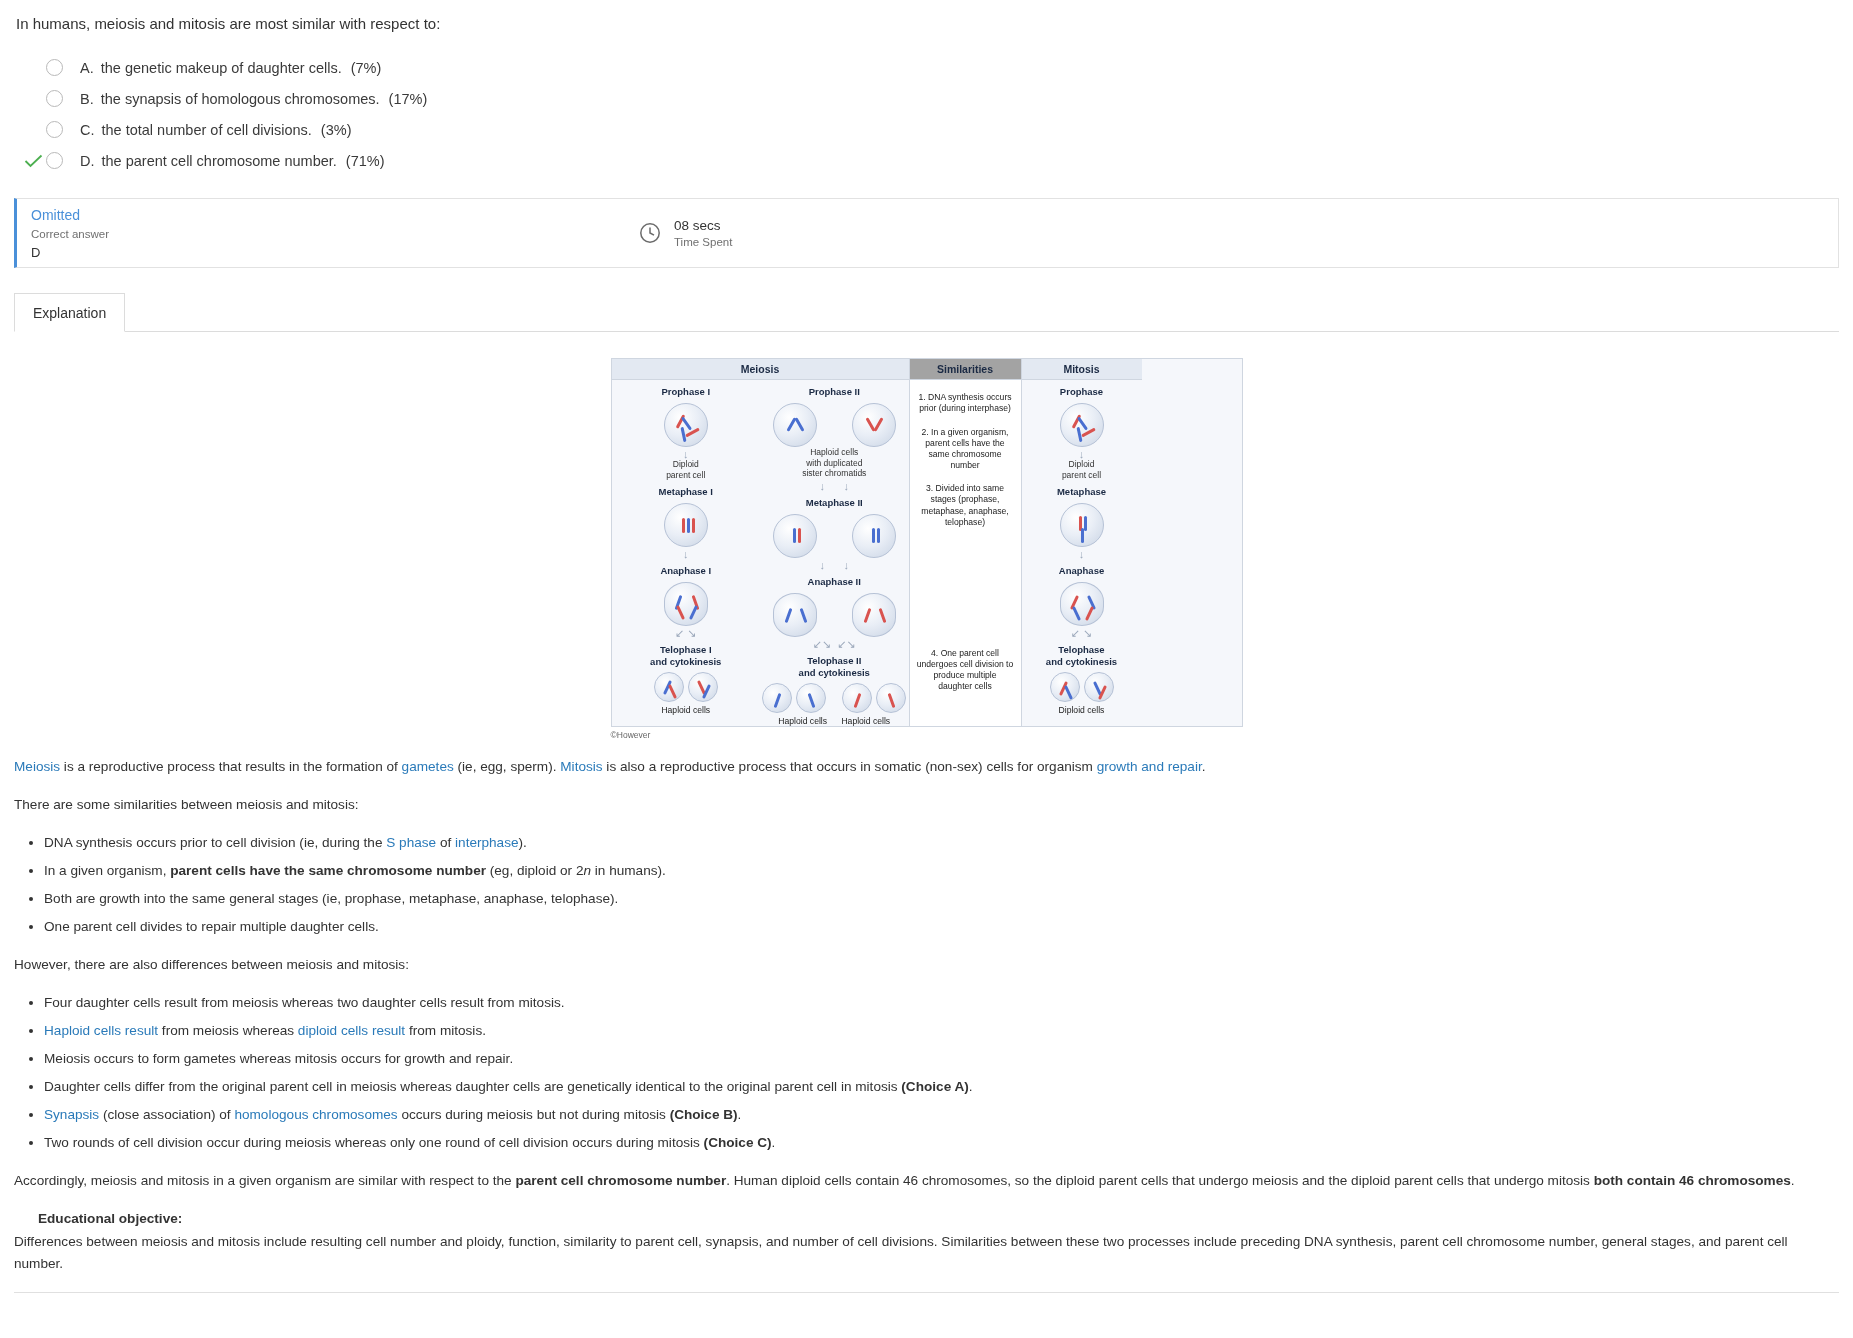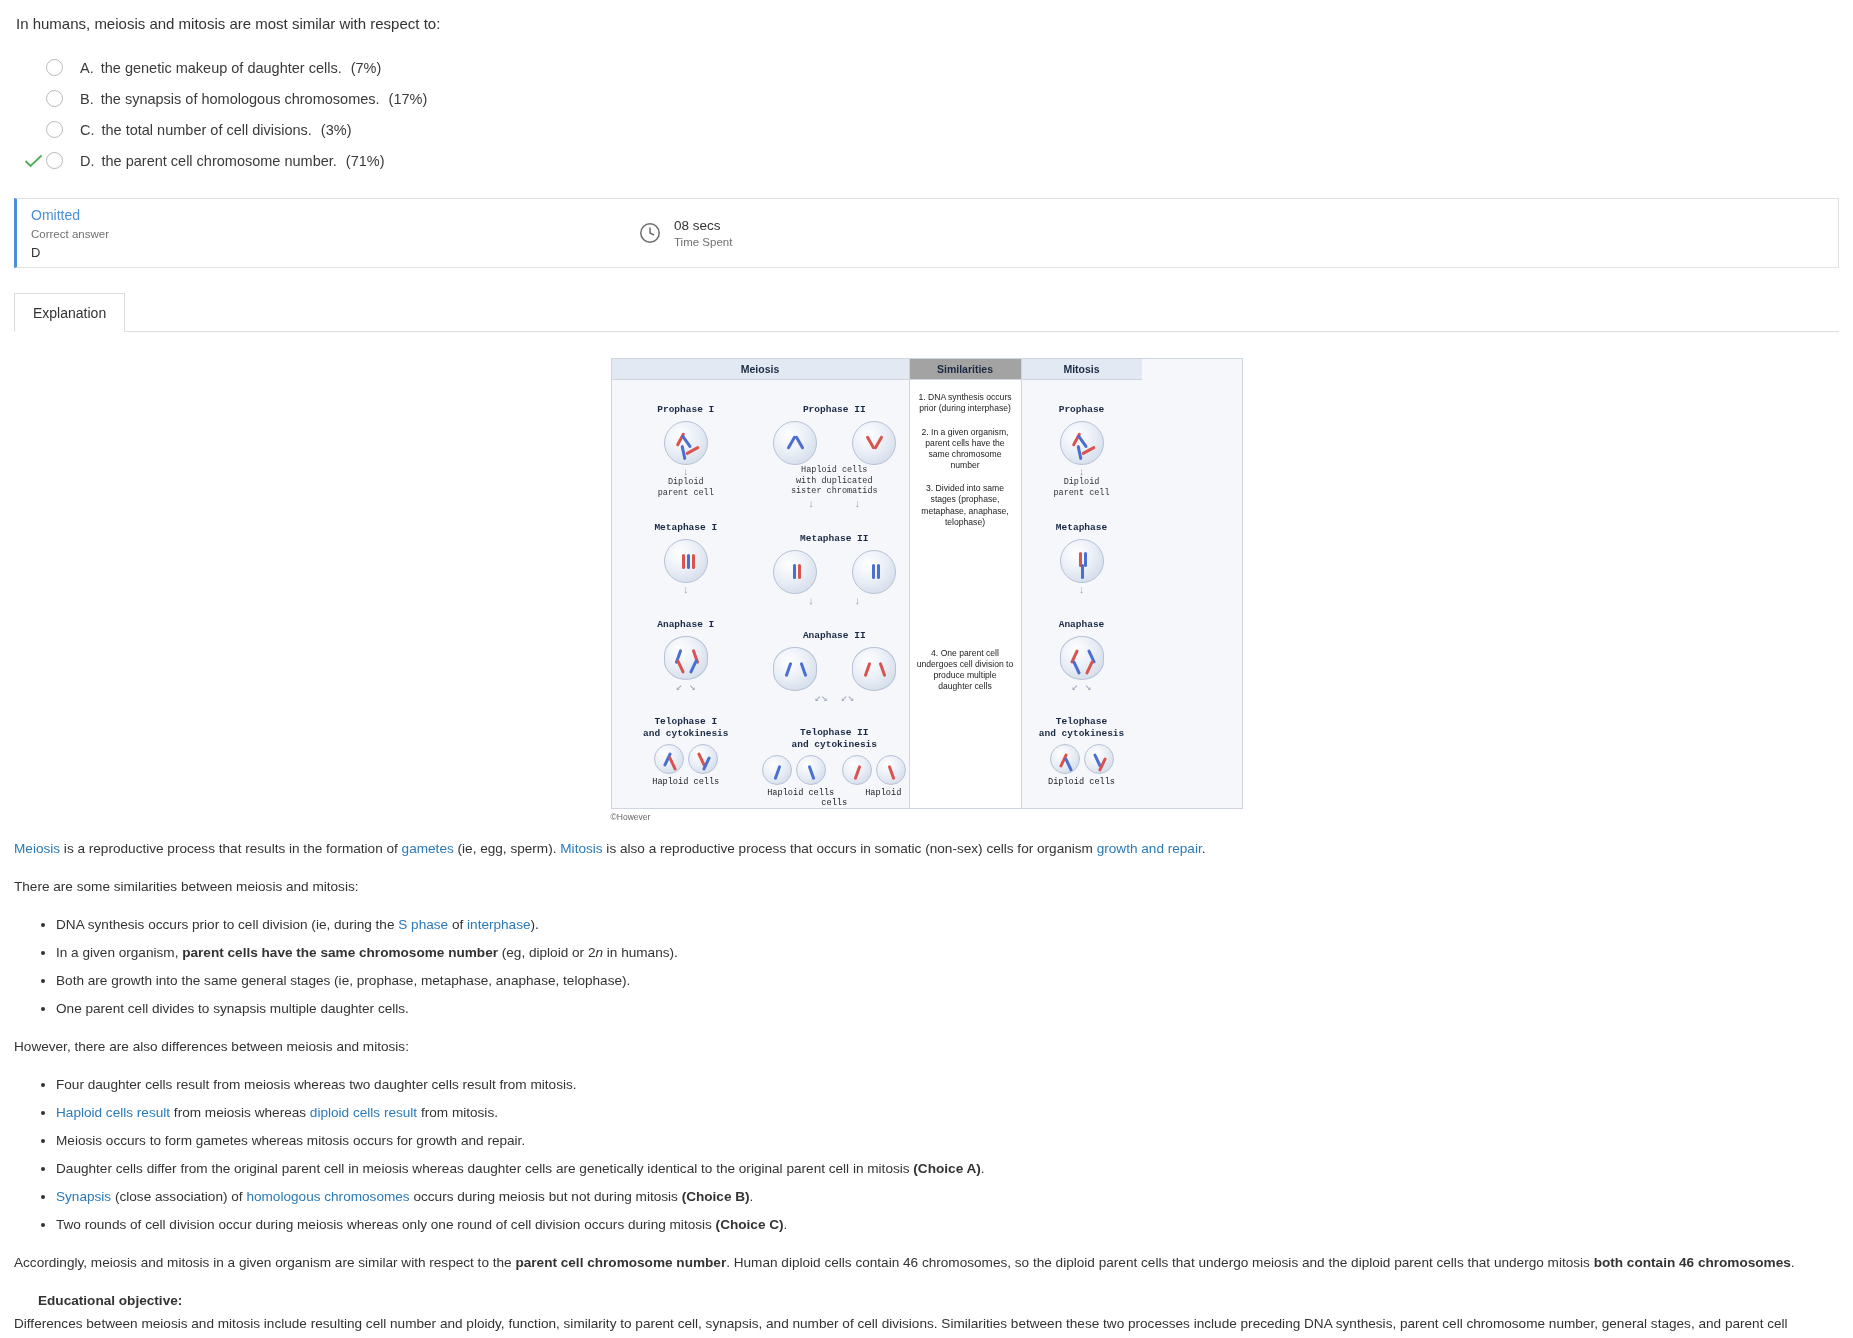--- a/index.html
+++ b/index.html
@@ -139,22 +139,21 @@
     color: #1b2a44;
     background: #e3e9f2;
     padding: 4px 0;
     border-bottom: 1px solid #cfd6e0;
   }
   .col-sim .col-head { background: #a3a3a3; }
   .sub-cols { display: flex; }
   .sub-col { width: 149px; }
   .stage {
     text-align: center;
-    padding-top: 24px;
-    font-family: Liberation Mono, monospace;
+    padding-top: 6px;
   }
   .stage-label {
     font-size: 9.5px;
     font-weight: bold;
     color: #1b2a44;
     line-height: 1.25;
   }
   .cell {
     width: 44px; height: 44px;
     border-radius: 50%;
@@ -209,21 +208,21 @@
     font-size: 8.6px; color: #222; text-align: center; margin-top: 3px;
   }
   .copyright {
     font-size: 8.5px; color: #666; margin-top: 3px;
   }
 
   
   .body-text { font-size: 13.6px; color: #333; line-height: 1.55; }
   .body-text p { margin: 0 0 17px 0; }
   .body-text ul { margin: 0 0 17px 0; padding-left: 30px; }
-  .body-text li { margin-bottom: 7px; margin-left: 12px; }
+  .body-text li { margin-bottom: 7px; }
   .lnk { color: #2a7ab9; }
   .b { font-weight: bold; }
   .eo-title { font-weight: bold; color: #333; margin-bottom: 2px; padding-left: 24px; }
   .bottom-rule { border-top: 1px solid #e0e0e0; margin-top: 18px; }
 </style>
 </head>
 <body>
 
 <div class="page">
 
@@ -511,21 +510,21 @@
       <li>
         <span>DNA synthesis occurs prior to cell division (ie, during the </span><span class="lnk">S phase</span><span> of </span><span class="lnk">interphase</span><span>).</span>
       </li>
       <li>
         <span>In a given organism, </span><span class="b">parent cells have the same chromosome number</span><span> (eg, diploid or 2</span><em>n</em><span> in humans).</span>
       </li>
       <li>
         <span>Both are growth into the same general stages (ie, prophase, metaphase, anaphase, telophase).</span>
       </li>
       <li>
-        <span>One parent cell divides to synapsis multiple daughter cells.</span>
+        <span>One parent cell divides to repair multiple daughter cells.</span>
       </li>
     </ul>
 
     <p>However, there are also differences between meiosis and mitosis:</p>
 
     <ul>
       <li>
         <span>Four daughter cells result from meiosis whereas two daughter cells result from mitosis.</span>
       </li>
       <li>

